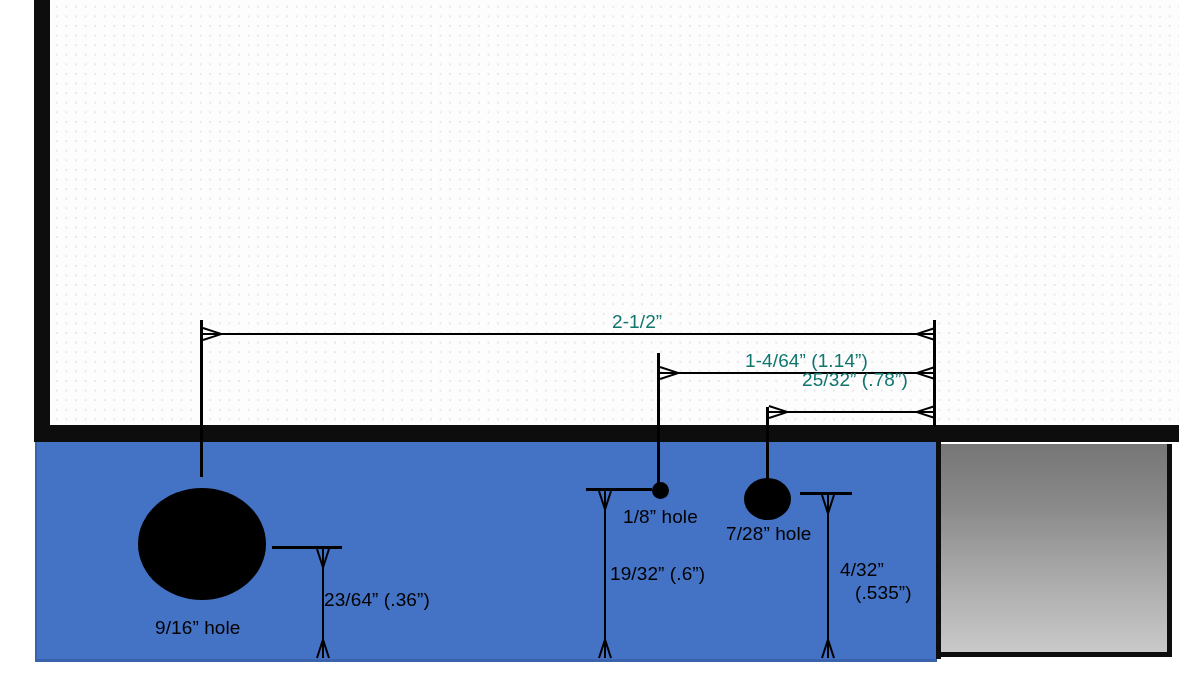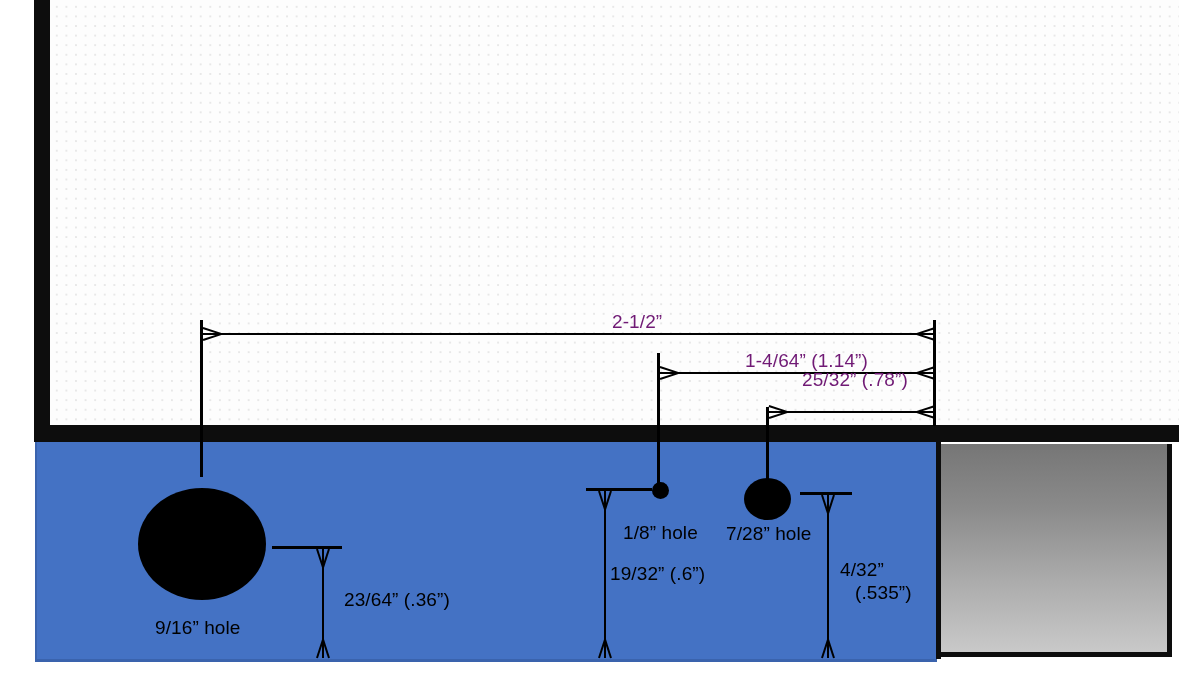--- a/index.html
+++ b/index.html
@@ -114,21 +114,21 @@
   .arw {
     position: absolute;
     background: #000000;
   }
   .arw-h { height: 1.6px; width: 19px; }
   .arw-v { width: 1.6px; height: 19px; }
 
   
   .dim-text {
     position: absolute;
-    color: #701a75;
+    color: #0f766e;
     font-family: "Liberation Sans", sans-serif;
     font-size: 19px;
     line-height: 23px;
     white-space: pre;
     letter-spacing: 0.1px;
   }
   .dim-text.on-blue { color: #000000; }
 </style>
 </head>
 <body>
@@ -176,36 +176,36 @@
   <div class="arw arw-h" style="left:916px; top:405px; transform:rotate(-18deg); transform-origin:100% 50%;"></div>
   <div class="arw arw-h" style="left:916px; top:417px; transform:rotate(18deg); transform-origin:100% 50%;"></div>
   <div class="dim-text" style="left:802px; top:368px;">25/32” (.78”)</div>
 
   <div class="ext-line-h" style="left:272px; top:546px; width:70px;"></div>
   <div class="dim-v" style="left:322px; top:548px; height:110px;"></div>
   <div class="arw arw-v" style="left:316px; top:549px; transform:rotate(-18deg); transform-origin:50% 0;"></div>
   <div class="arw arw-v" style="left:328px; top:549px; transform:rotate(18deg); transform-origin:50% 0;"></div>
   <div class="arw arw-v" style="left:316px; top:639px; transform:rotate(18deg); transform-origin:50% 100%;"></div>
   <div class="arw arw-v" style="left:328px; top:639px; transform:rotate(-18deg); transform-origin:50% 100%;"></div>
-  <div class="dim-text on-blue" style="left:324px; top:588px;padding-left:20px;">23/64” (.36”)</div>
+  <div class="dim-text on-blue" style="left:324px; top:588px;">23/64” (.36”)</div>
 
   <div class="ext-line-h" style="left:586px; top:488px; width:66px;"></div>
   <div class="dim-v" style="left:604px; top:490px; height:168px;"></div>
   <div class="arw arw-v" style="left:598px; top:491px; transform:rotate(-18deg); transform-origin:50% 0;"></div>
   <div class="arw arw-v" style="left:610px; top:491px; transform:rotate(18deg); transform-origin:50% 0;"></div>
   <div class="arw arw-v" style="left:598px; top:639px; transform:rotate(18deg); transform-origin:50% 100%;"></div>
   <div class="arw arw-v" style="left:610px; top:639px; transform:rotate(-18deg); transform-origin:50% 100%;"></div>
   <div class="dim-text on-blue" style="left:610px; top:562px;">19/32” (.6”)</div>
 
   <div class="ext-line-h" style="left:800px; top:492px; width:52px;"></div>
   <div class="dim-v" style="left:827px; top:494px; height:164px;"></div>
   <div class="arw arw-v" style="left:821px; top:495px; transform:rotate(-18deg); transform-origin:50% 0;"></div>
   <div class="arw arw-v" style="left:833px; top:495px; transform:rotate(18deg); transform-origin:50% 0;"></div>
   <div class="arw arw-v" style="left:821px; top:639px; transform:rotate(18deg); transform-origin:50% 100%;"></div>
   <div class="arw arw-v" style="left:833px; top:639px; transform:rotate(-18deg); transform-origin:50% 100%;"></div>
   <div class="dim-text on-blue" style="left:840px; top:558px;">4/32”</div>
   <div class="dim-text on-blue" style="left:855px; top:581px;">(.535”)</div>
 
   <div class="dim-text on-blue" style="left:155px; top:616px;">9/16” hole</div>
-  <div class="dim-text on-blue" style="left:623px; top:505px;margin-top:16px;">1/8” hole</div>
+  <div class="dim-text on-blue" style="left:623px; top:505px;">1/8” hole</div>
   <div class="dim-text on-blue" style="left:726px; top:522px;">7/28” hole</div>
 
 </div>
 
 </body></html>

